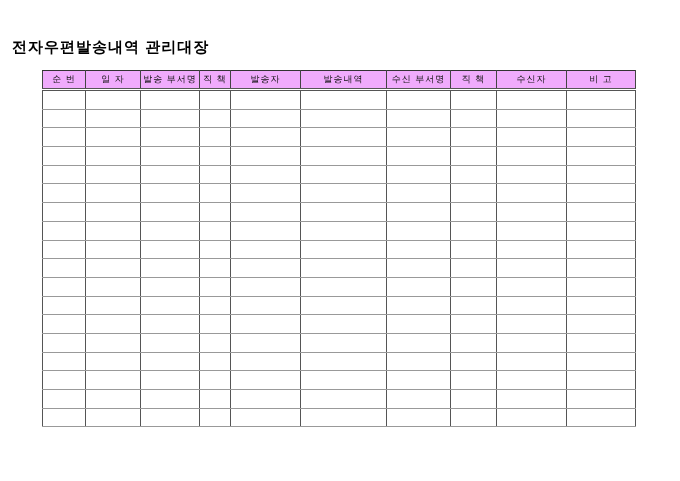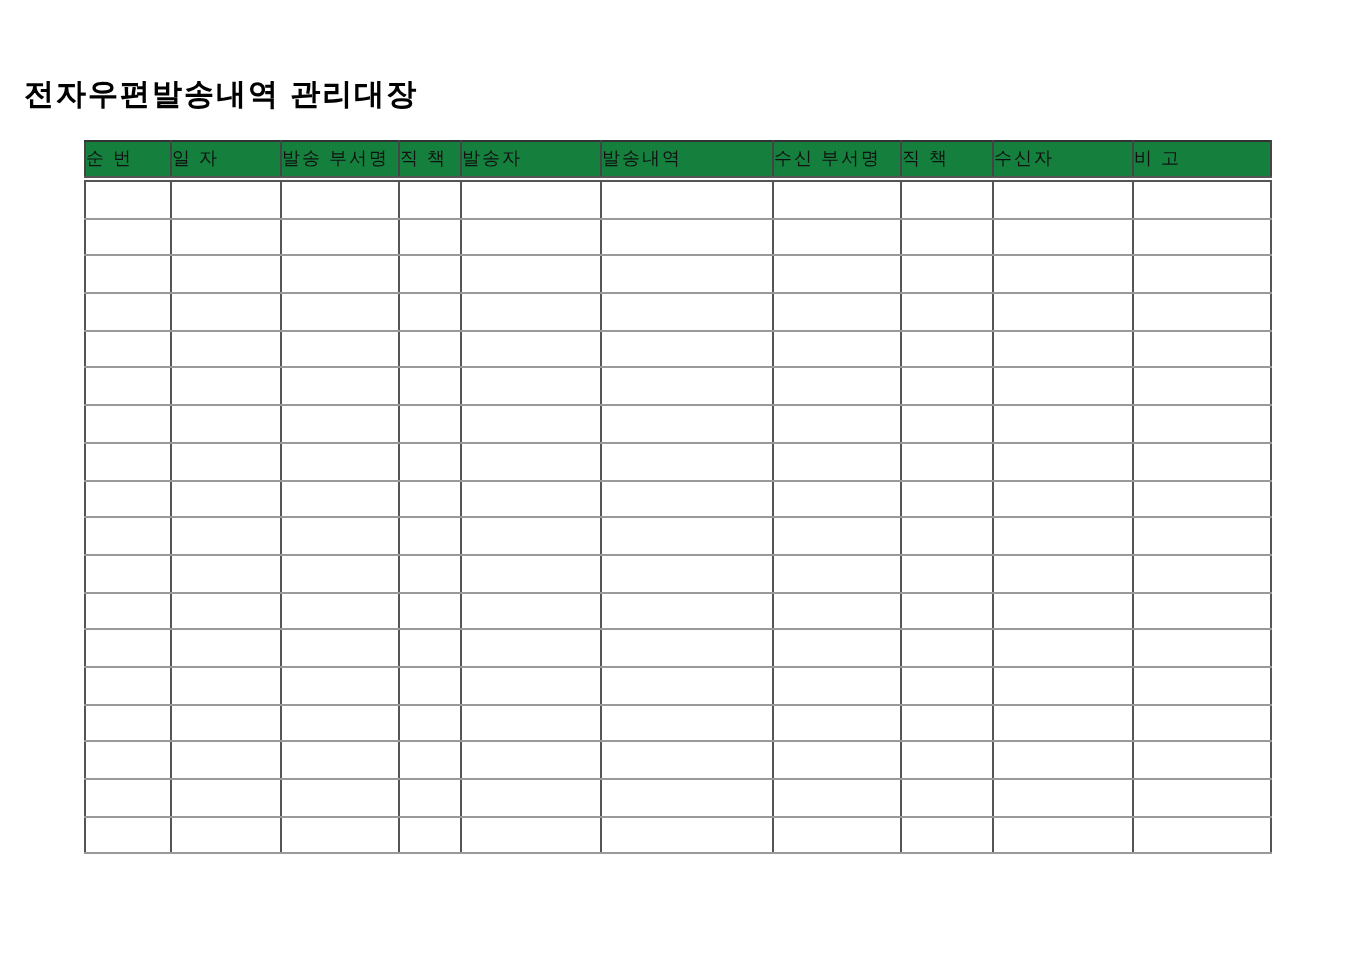--- a/index.html
+++ b/index.html
@@ -30,31 +30,31 @@
   table.ledger {
     position: absolute;
     left: 42px;
     top: 70px;
     width: 593px;
     border-collapse: collapse;
     table-layout: fixed;
     border: 1px solid #333333;
   }
   table.ledger th {
-    background: #15803d;
+    background: #f0abfc;
     border-left: 1px solid #444444;
     border-right: 1px solid #444444;
     border-top: 1px solid #333333;
     border-bottom: 3px double #555555;
     height: 17px;
     padding: 0;
     font-size: 9px;
     font-weight: normal;
     color: #111111;
-    text-align: left;
+    text-align: center;
     white-space: nowrap;
     letter-spacing: 1px;
     overflow: hidden;
   }
   table.ledger td {
     background: #ffffff;
     border-left: 1px solid #555555;
     border-right: 1px solid #555555;
     border-top: 1px solid #999999;
     border-bottom: 1px solid #999999;

